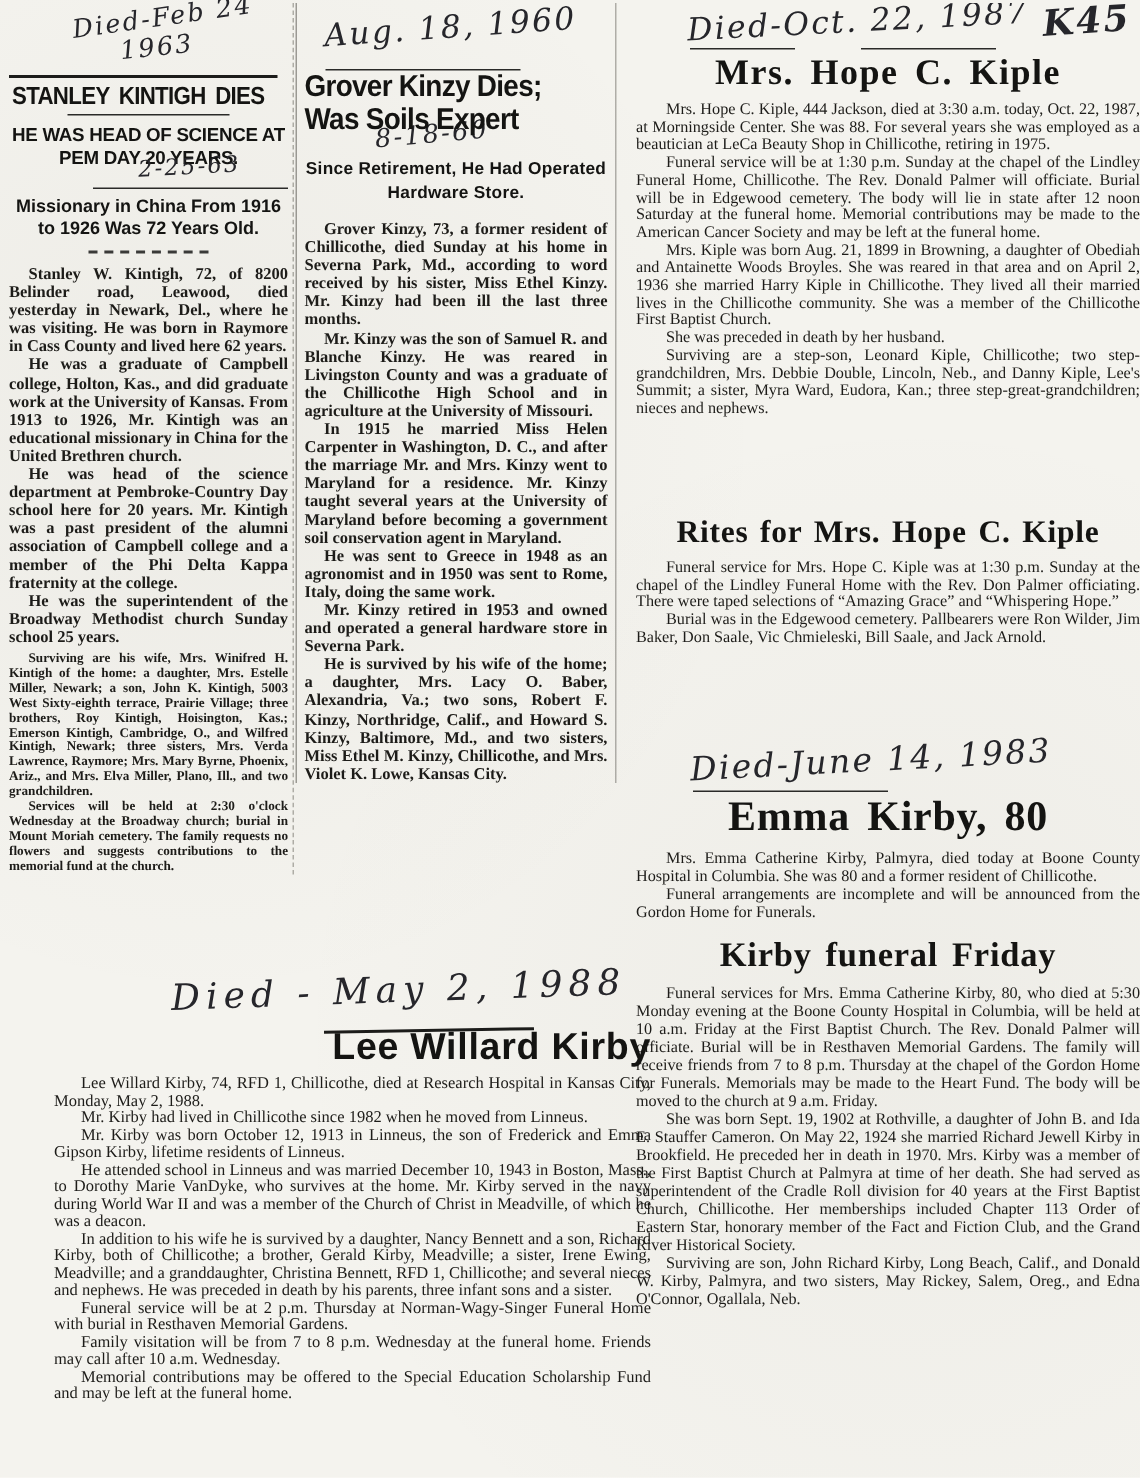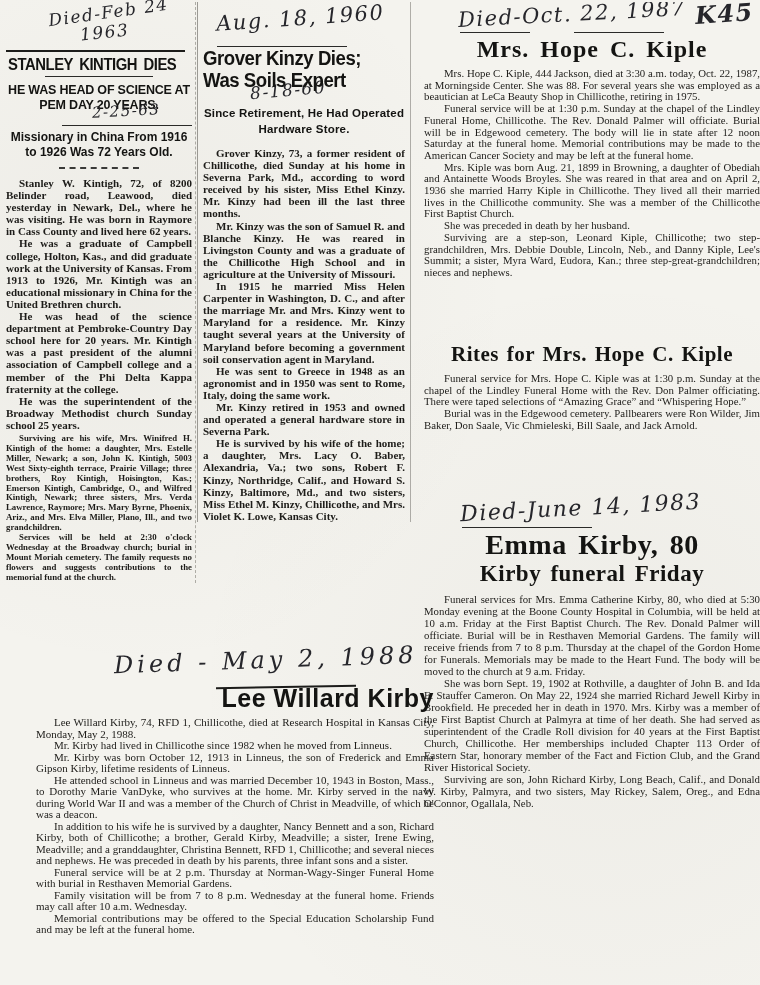--- a/index.html
+++ b/index.html
@@ -58,21 +58,21 @@
   #rites-headline { font-size:21px; text-align:center; letter-spacing:0.5px; word-spacing:2px; }
   #rites-block .body { font-size:10.8px; line-height:11.7px; margin-top:6px; }
   #rites-block .body p { text-indent:20px; }
 
   
   #emma { left:424px; top:497px; width:336px; }
   #emma .flow { padding-top:32px; }
   #emma-headline { font-size:28px; text-align:center; letter-spacing:0.5px; word-spacing:4px; }
   #emma .body { font-size:10.8px; line-height:12px; margin-top:5px; }
   #emma .body p { text-indent:20px; }
-  #friday-headline { font-size:23px; text-align:center; letter-spacing:0.5px; word-spacing:3px; }
+  #friday-headline { font-size:23px; text-align:center; letter-spacing:0.5px; word-spacing:3px; margin-top:10px; }
   #emma .body2 { font-size:10.8px; line-height:12px; margin-top:6px; }
   #emma .body2 p { text-indent:20px; }
 
   
   #lee { left:4px; top:648px; width:430px; }
   #lee .flow { padding-top:36px; }
   #lee-headline { font-family:"Liberation Sans", sans-serif; font-weight:bold; font-size:25px; text-align:right; letter-spacing:0.5px; color:#141412; }
   #lee .body { font-size:11px; line-height:11.5px; margin-top:4px; }
   #lee .body p { text-indent:18px;margin-left:32px; }
 </style>
@@ -154,20 +154,24 @@
       </div>
     </div>
   </div>
 
   <div class="clip" id="emma">
     <div class="hw" style="left:36px; top:0px; font-size:22px; transform:rotate(-3deg);">Died-June 14, 1983</div>
     <div class="thin-rule" style="position:absolute; left:38px; top:30px; width:130px;"></div>
 
     <div class="flow">
       <div class="serifhead" id="emma-headline">Emma Kirby, 80</div>
+      <div class="bodycol body">
+        <p>Mrs. Emma Catherine Kirby, Palmyra, died today at Boone County Hospital in Columbia. She was 80 and a former resident of Chillicothe.</p>
+        <p>Funeral arrangements are incomplete and will be announced from the Gordon Home for Funerals.</p>
+      </div>
       <div class="serifhead" id="friday-headline">Kirby funeral Friday</div>
       <div class="bodycol body2">
         <p>Funeral services for Mrs. Emma Catherine Kirby, 80, who died at 5:30 Monday evening at the Boone County Hospital in Columbia, will be held at 10 a.m. Friday at the First Baptist Church. The Rev. Donald Palmer will officiate. Burial will be in Resthaven Memorial Gardens. The family will receive friends from 7 to 8 p.m. Thursday at the chapel of the Gordon Home for Funerals. Memorials may be made to the Heart Fund. The body will be moved to the church at 9 a.m. Friday.</p>
         <p>She was born Sept. 19, 1902 at Rothville, a daughter of John B. and Ida E. Stauffer Cameron. On May 22, 1924 she married Richard Jewell Kirby in Brookfield. He preceded her in death in 1970. Mrs. Kirby was a member of the First Baptist Church at Palmyra at time of her death. She had served as superintendent of the Cradle Roll division for 40 years at the First Baptist Church, Chillicothe. Her memberships included Chapter 113 Order of Eastern Star, honorary member of the Fact and Fiction Club, and the Grand River Historical Society.</p>
         <p>Surviving are son, John Richard Kirby, Long Beach, Calif., and Donald W. Kirby, Palmyra, and two sisters, May Rickey, Salem, Oreg., and Edna O'Connor, Ogallala, Neb.</p>
       </div>
     </div>
   </div>
 
   <div class="clip" id="lee">

